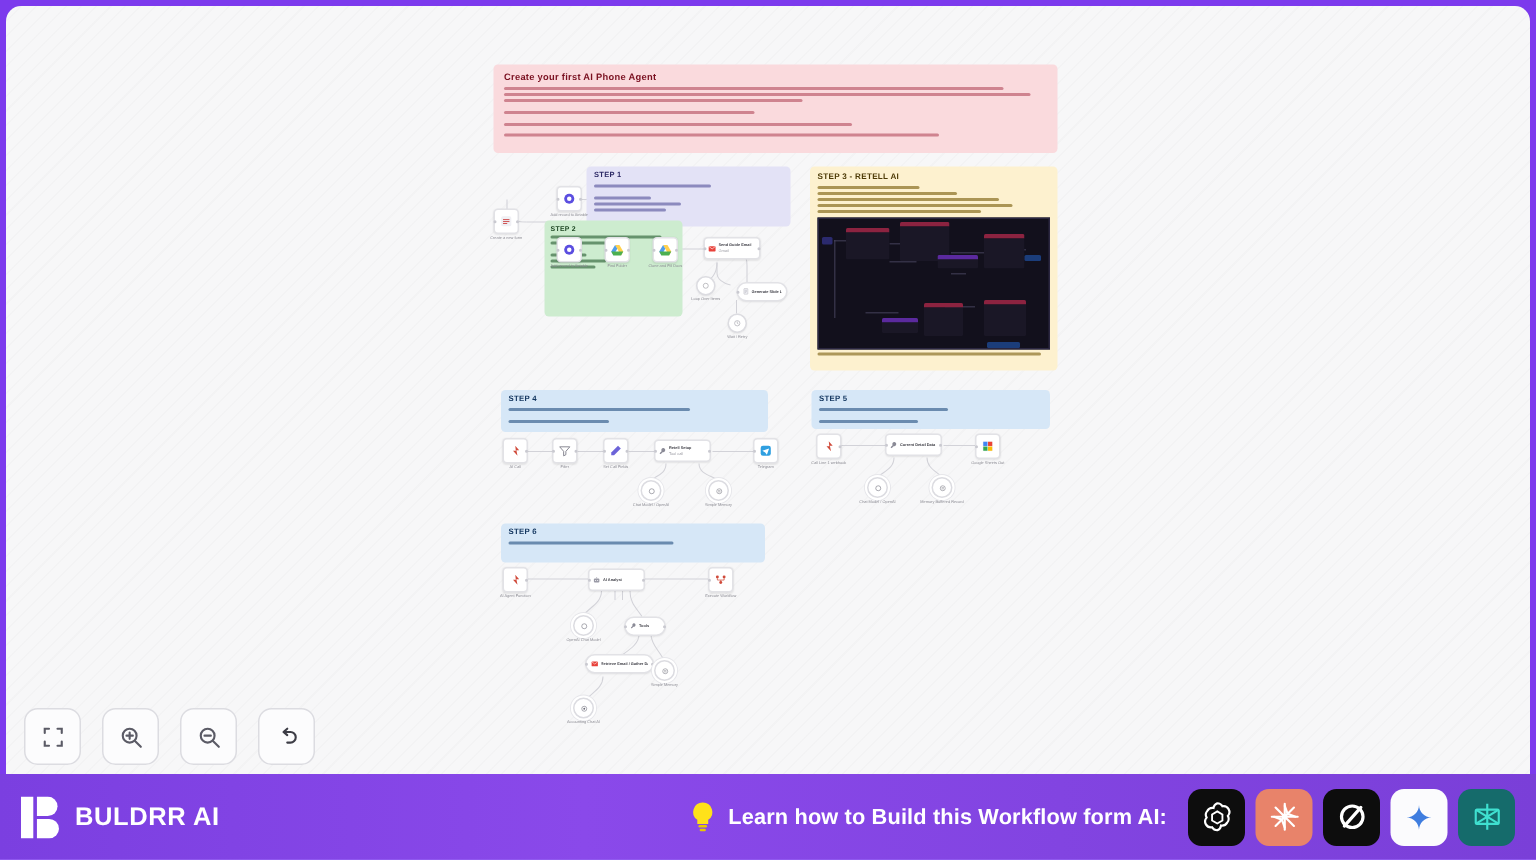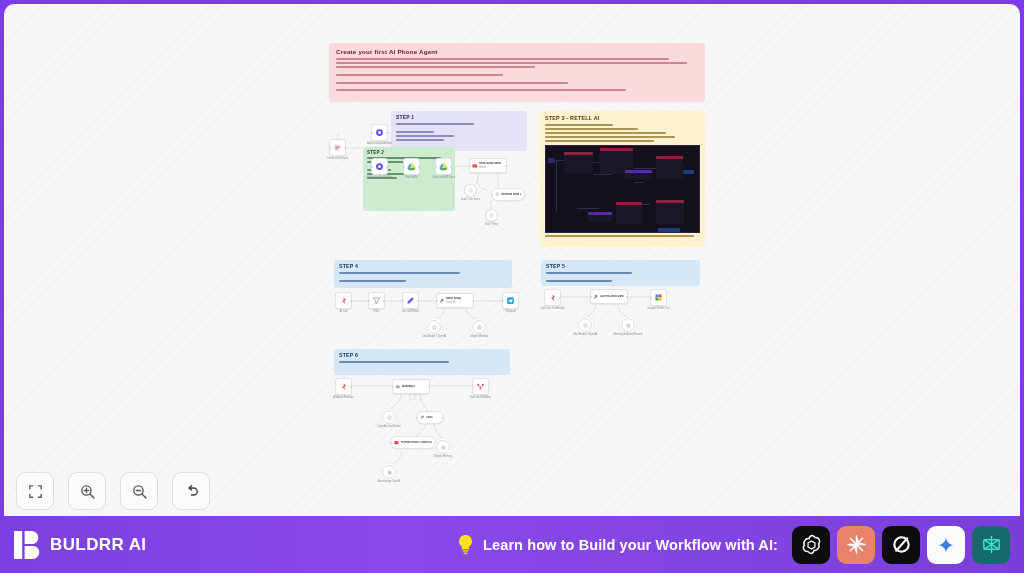--- a/index.html
+++ b/index.html
@@ -728,21 +728,21 @@
       </svg>
       <span id="brand-name">BULDRR AI</span>
     </div>
 
     <div id="learn">
       <svg width="19" height="21" viewBox="0 0 24 26">
         <path d="M12 1a8 8 0 00-4.6 14.6V19h9.2v-3.4A8 8 0 0012 1z" fill="#ffe11a"></path>
         <rect x="8.4" y="20" width="7.2" height="2.1" rx="1" fill="#e8c800"></rect>
         <rect x="9.4" y="23.2" width="5.2" height="2" rx="1" fill="#e8c800"></rect>
       </svg>
-      <span id="learn-text">Learn how to Build your Workflow with AI:</span>
+      <span id="learn-text">Learn how to Build this Workflow form AI:</span>
     </div>
 
     <div id="ai-logos">
       <div class="ailogo" style="background:#0d0d0d">
         <svg width="23" height="23" viewBox="0 0 24 24">
           <path d="M12 2.6a4.1 4.1 0 013.6 2.1 4.1 4.1 0 014.3 2 4.1 4.1 0 01-.5 4.7 4.1 4.1 0 01-.5 4.7 4.1 4.1 0 01-4.3 2A4.1 4.1 0 0112 21.4a4.1 4.1 0 01-3.6-2.1 4.1 4.1 0 01-4.3-2 4.1 4.1 0 01.5-4.7 4.1 4.1 0 01.5-4.7 4.1 4.1 0 014.3-2A4.1 4.1 0 0112 2.6z" fill="none" stroke="#fff" stroke-width="1.5"></path>
           <path d="M12 8.3L15.6 10.4v4.2L12 16.7l-3.6-2.1v-4.2z" fill="none" stroke="#fff" stroke-width="1.3"></path>
         </svg>
       </div>
       <div class="ailogo" style="background:#e8836a">

